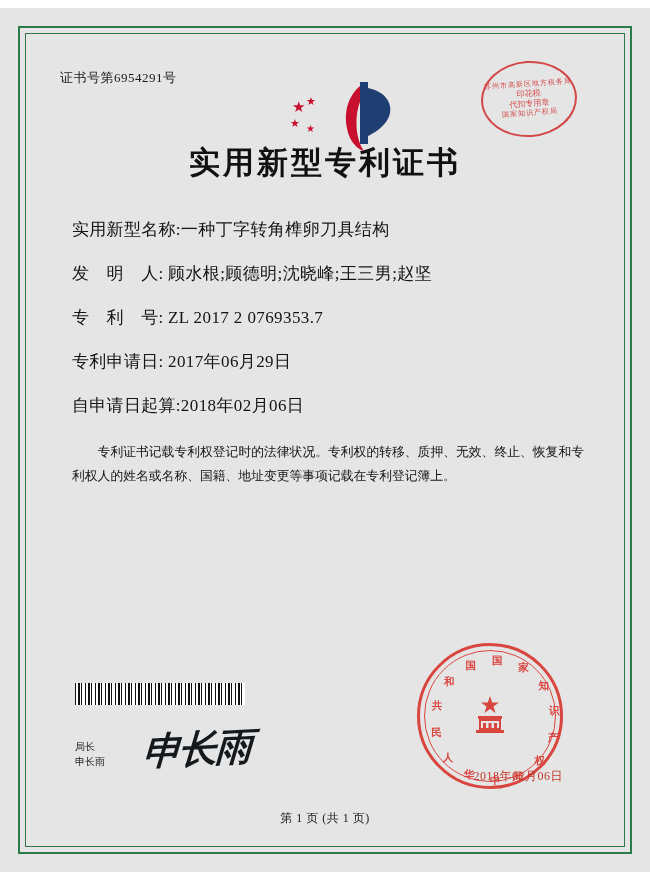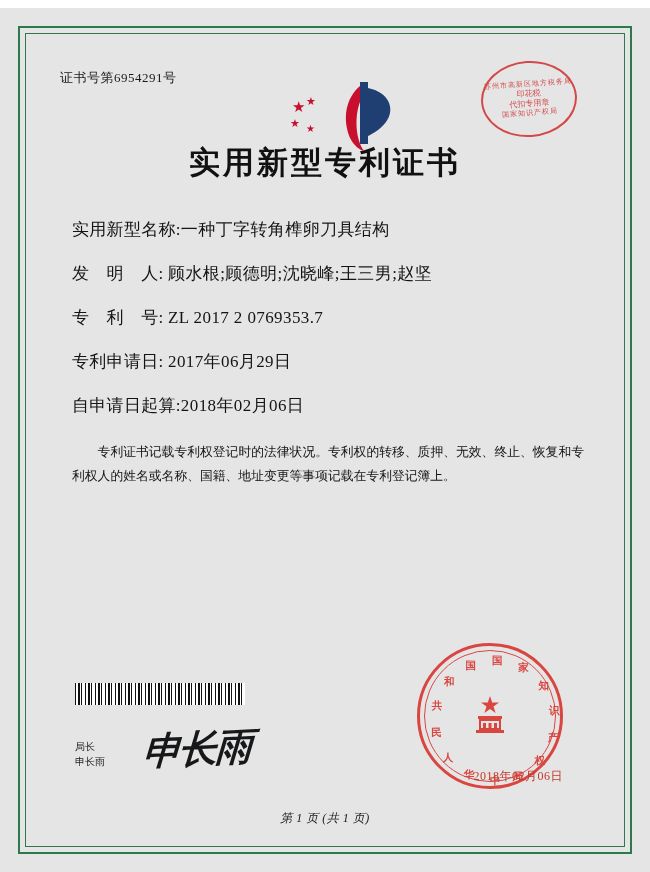--- a/index.html
+++ b/index.html
@@ -229,21 +229,20 @@
   }
   .page-footer {
     position: absolute;
     bottom: 20px;
     left: 0;
     right: 0;
     text-align: center;
     font-size: 12px;
     color: #1a1a1a;
     letter-spacing: 0.5px;
-    font-style: italic;
   }
 </style>
 </head>
 <body>
 
 <div class="page">
   <div class="outer-border"></div>
   <div class="inner-border"></div>
 
   <div class="content">

